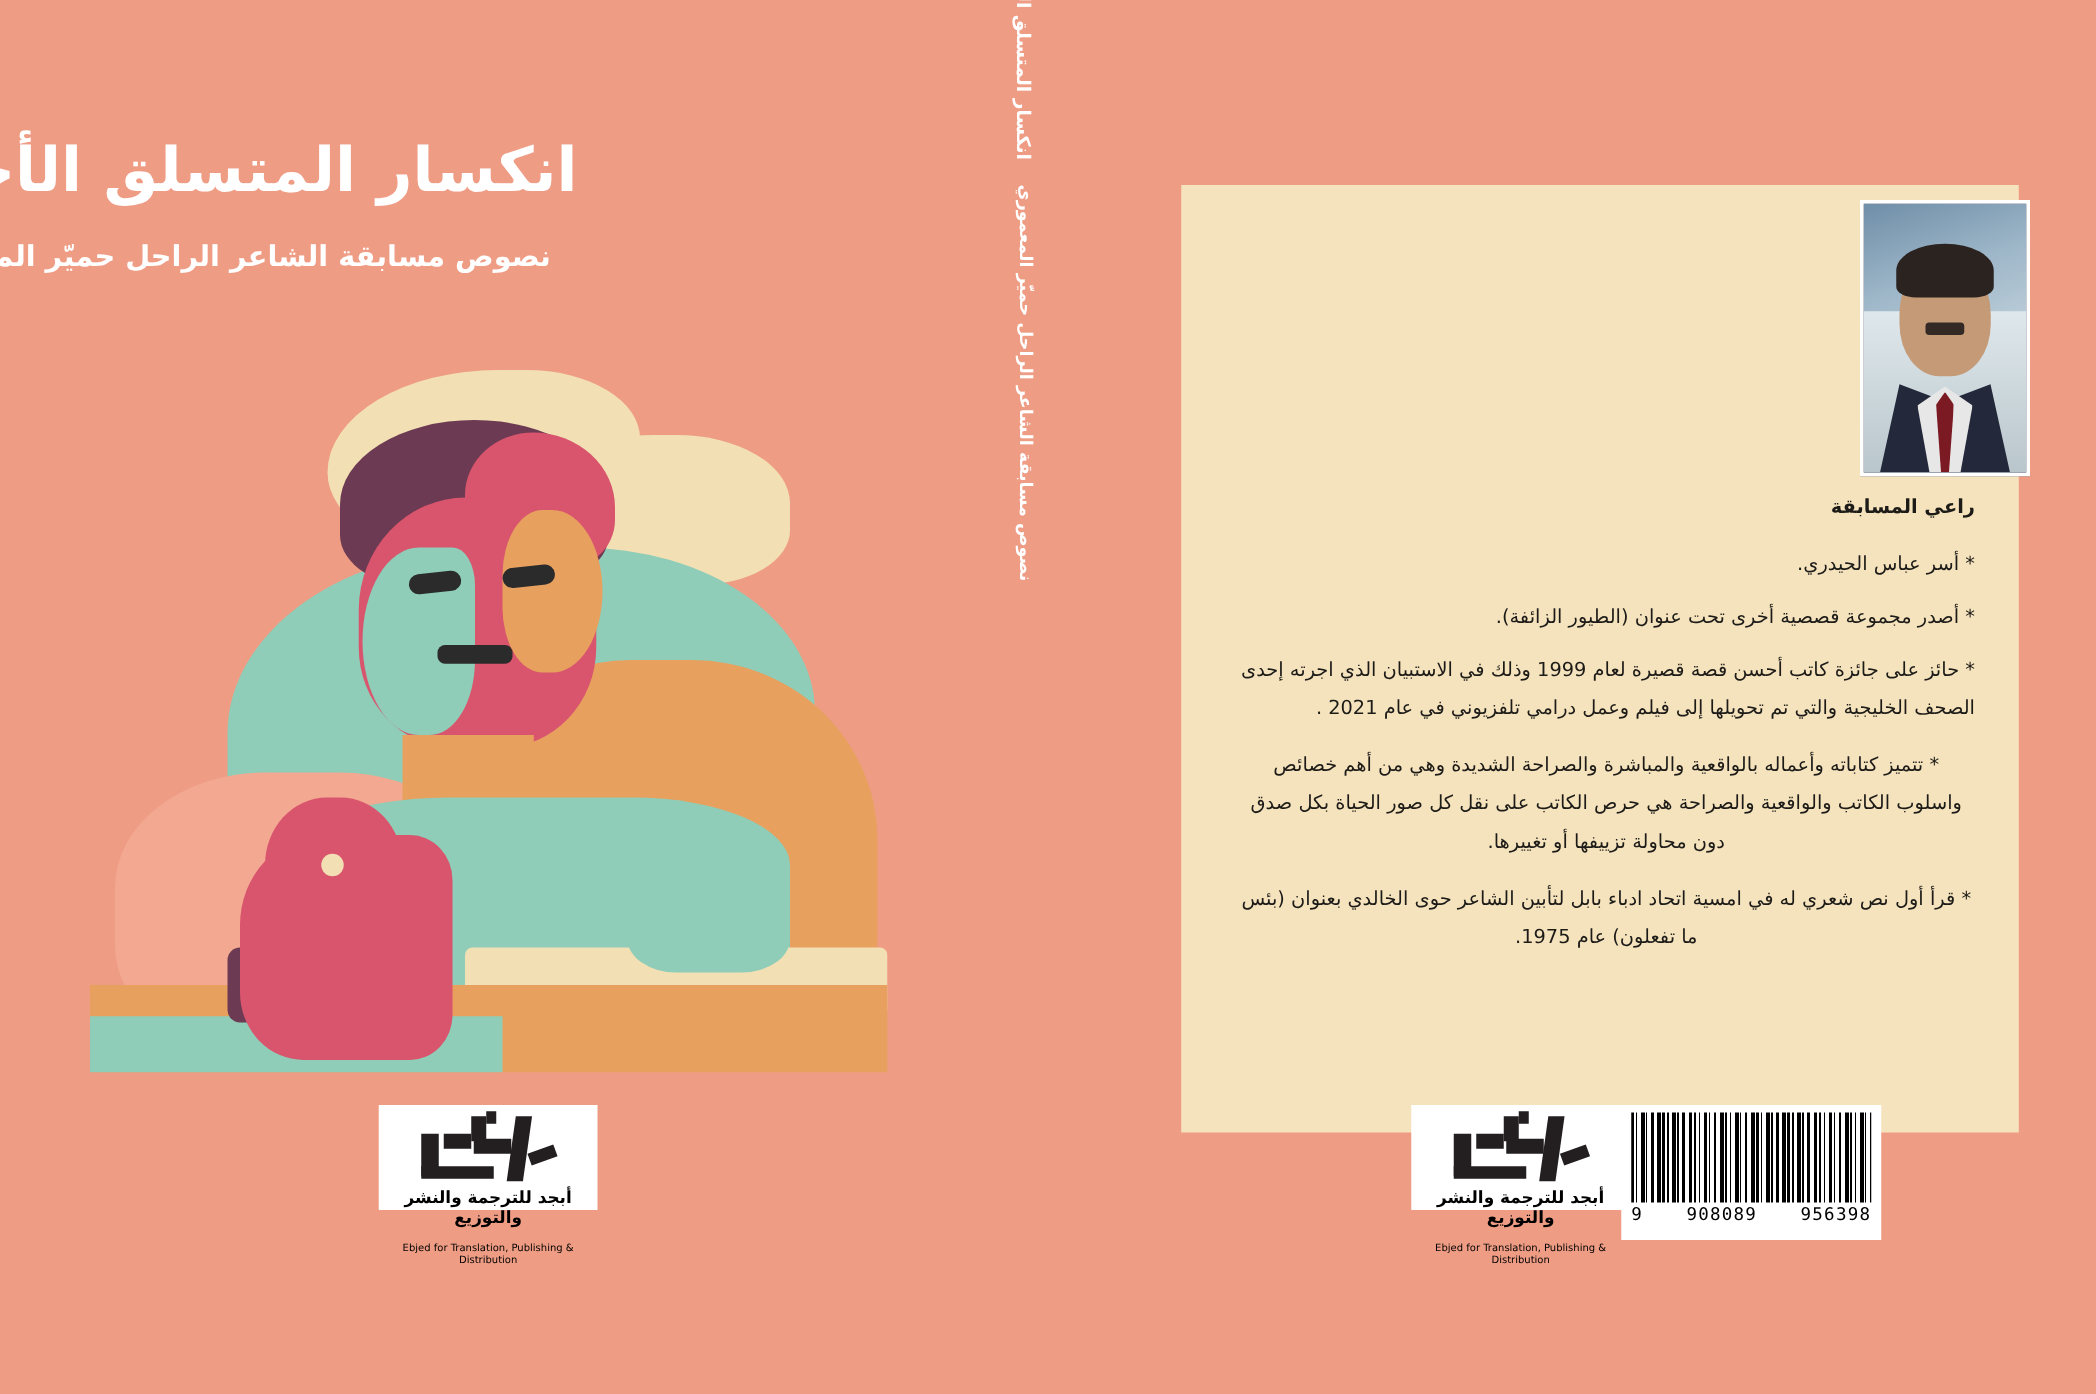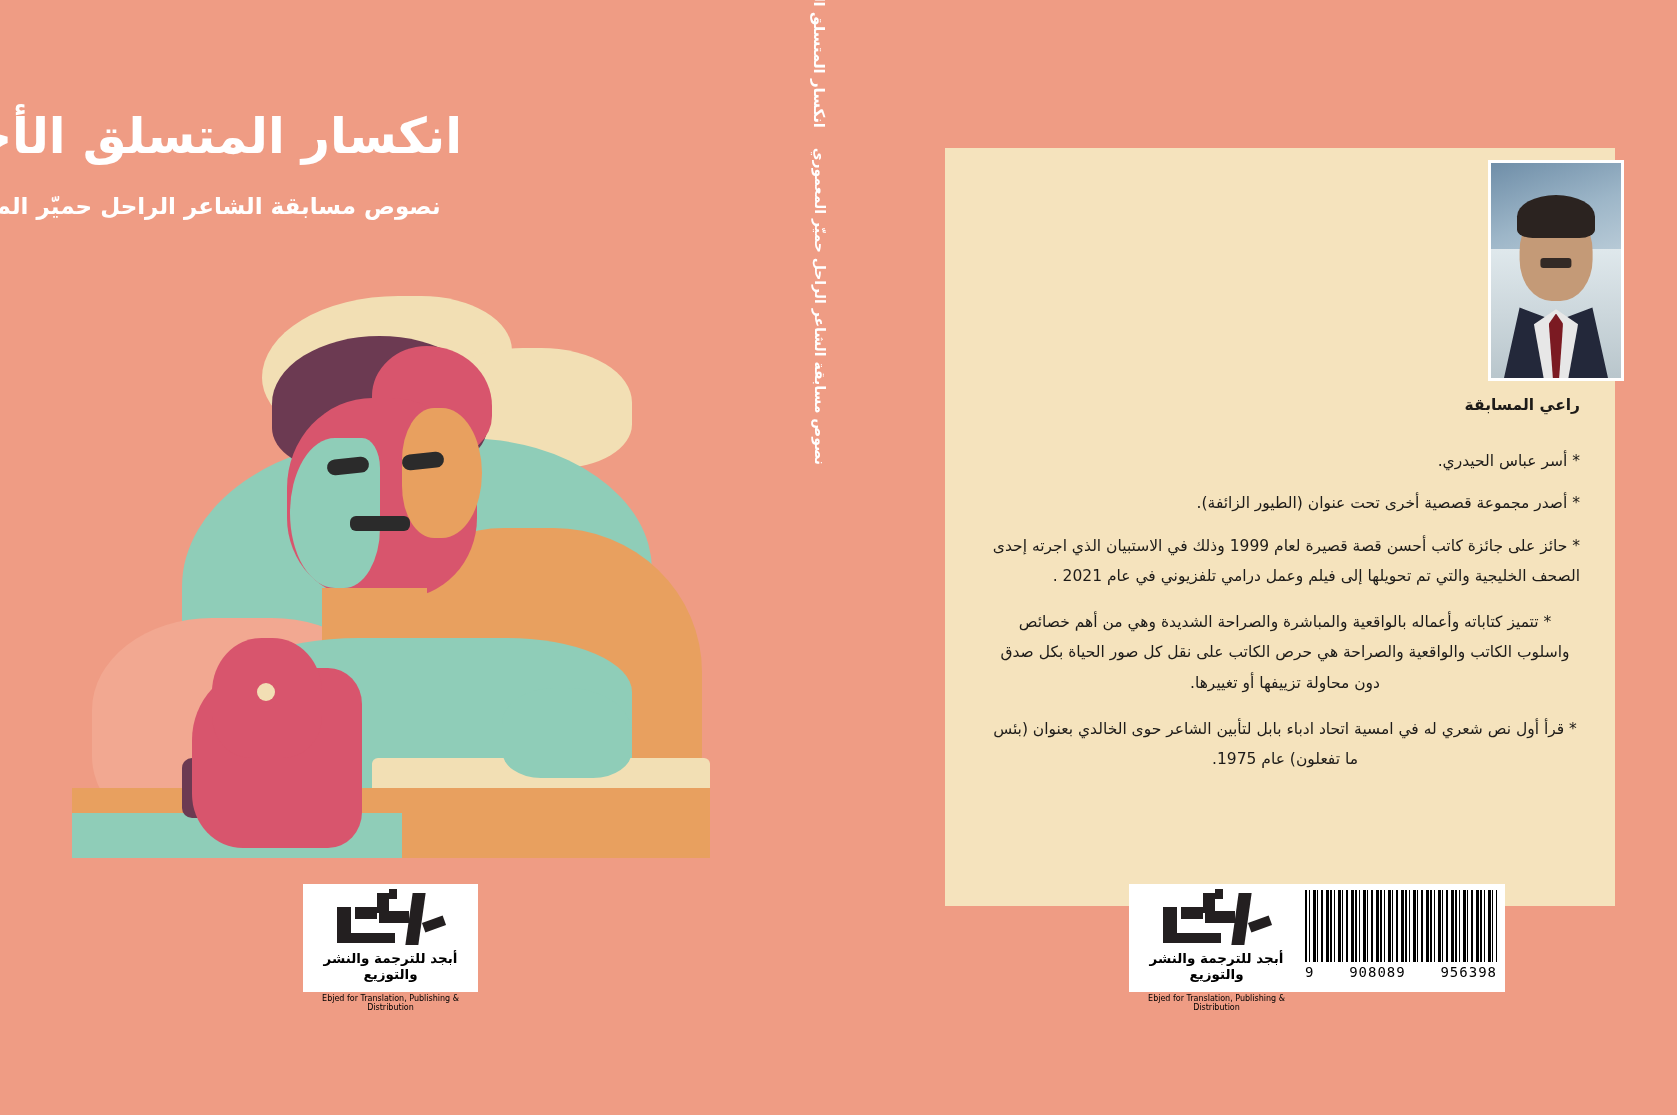--- a/index.html
+++ b/index.html
@@ -68,21 +68,21 @@
     text-align:right;
     direction:rtl;
     color:#1d1b18;
     font-size:15.5px;
     line-height:1.95;
     font-family:"DejaVu Sans","Liberation Sans",sans-serif;
   }
   .back-heading{
     font-weight:700;
     font-size:15.5px;
-    margin-bottom:26px;
+    margin-bottom:16px;
   }
   .back-text p{margin:12px 0 4px 0;}
   .back-text p.gap{margin-top:16px;text-align:center;}
 
   
   .spine{
     position:absolute;
     left:800px;top:110px;
     width:80px;height:870px;
   }
@@ -148,21 +148,21 @@
   .sh.hand-dot{left:185px;top:395px;width:18px;height:18px;background:#f2dfb4;border-radius:50%;}
   .sh.hand2{left:430px;top:400px;width:130px;height:90px;background:#8fcdb8;border-radius:40% 50% 30% 30%;}
   .sh.desk{left:0px;top:500px;width:638px;height:70px;background:#e8a05f;}
   .sh.desk2{left:300px;top:470px;width:338px;height:55px;background:#f2dfb4;border-radius:6px;}
   .sh.desk3{left:0px;top:525px;width:330px;height:45px;background:#8fcdb8;}
   .sh.desk4{left:110px;top:470px;width:140px;height:60px;background:#6c3a52;border-radius:10px;}
 
   
   .logo{
     position:absolute;
-    width:175px;height:108px;
+    width:175px;height:84px;
     background:#ffffff;
     text-align:center;
   }
   .logo.front{left:303px;top:884px;}
   .logo.back{left:1129px;top:884px;}
   .logo-mark{
     margin:5px auto 2px auto;
     width:120px;height:60px;
     position:relative;
     background:#ffffff;

